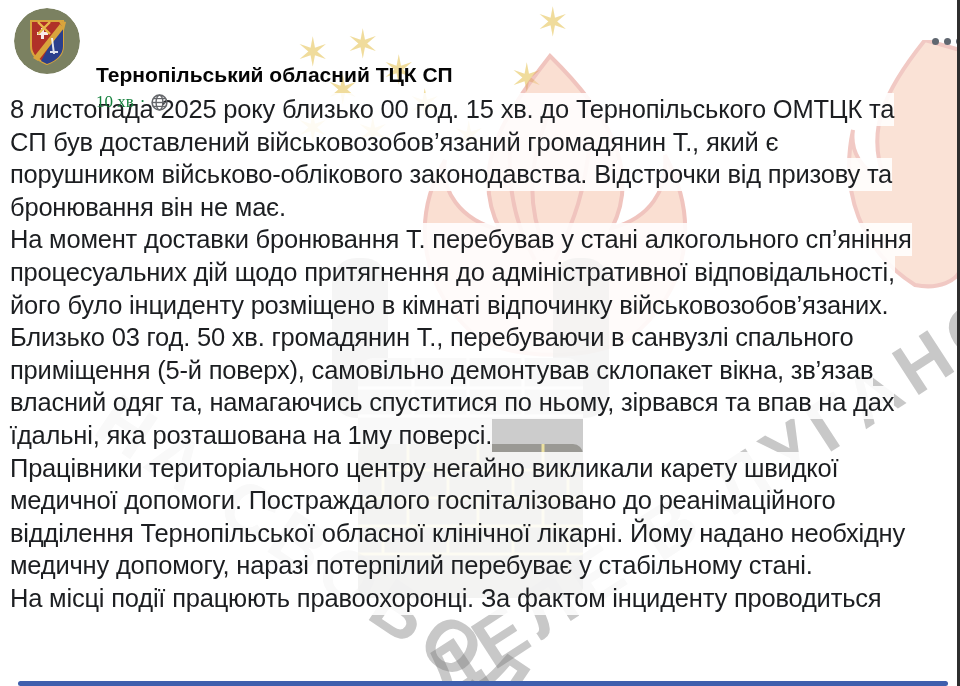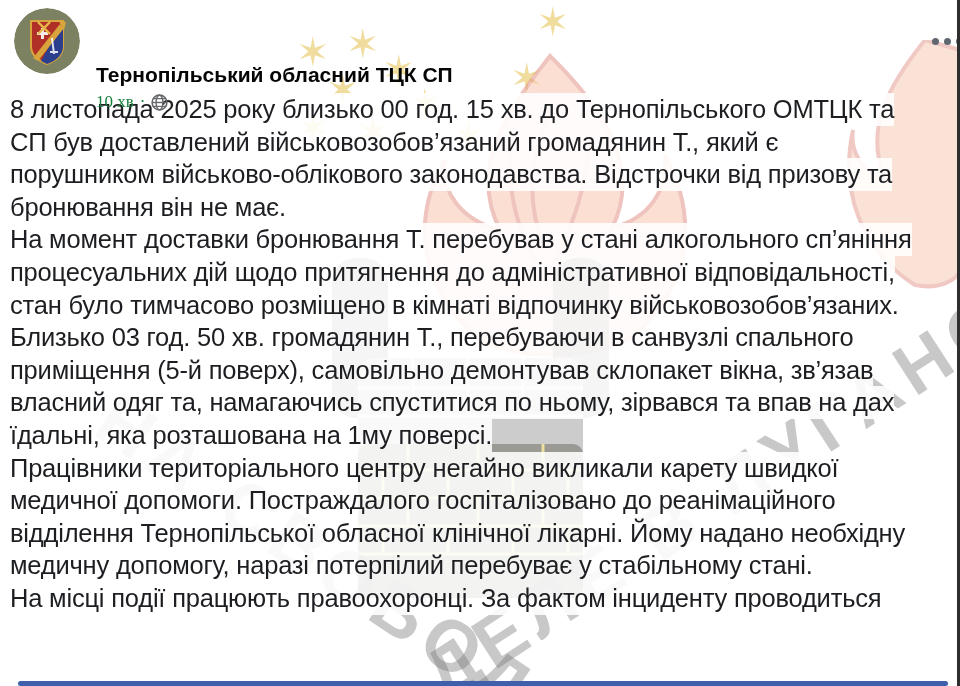--- a/index.html
+++ b/index.html
@@ -147,21 +147,21 @@
       </div>
   </div>
 
   <div class="body-text">
     <div class="line">8 листопада 2025 року близько 00 год. 15 хв. до Тернопільського ОМТЦК та</div>
     <div class="line">СП був доставлений військовозобов’язаний громадянин Т., який є</div>
     <div class="line">порушником військово-облікового законодавства. Відстрочки від призову та</div>
     <div class="line">бронювання він не має.</div>
     <div class="line">На момент доставки бронювання Т. перебував у стані алкогольного сп’яніння</div>
     <div class="line">процесуальних дій щодо притягнення до адміністративної відповідальності,</div>
-    <div class="line">стан було тимчасово розміщено в кімнаті відпочинку військовозобов’язаних.</div>
+    <div class="line">його було інциденту розміщено в кімнаті відпочинку військовозобов’язаних.</div>
     <div class="line">Близько 03 год. 50 хв. громадянин Т., перебуваючи в санвузлі спального</div>
     <div class="line">приміщення (5-й поверх), самовільно демонтував склопакет вікна, зв’язав</div>
     <div class="line">власний одяг та, намагаючись спуститися по ньому, зірвався та впав на дах</div>
     <div class="line">їдальні, яка розташована на 1му поверсі.</div>
     <div class="line">Працівники територіального центру негайно викликали карету швидкої</div>
     <div class="line">медичної допомоги. Постраждалого госпіталізовано до реанімаційного</div>
     <div class="line">відділення Тернопільської обласної клінічної лікарні. Йому надано необхідну</div>
     <div class="line">медичну допомогу, наразі потерпілий перебуває у стабільному стані.</div>
     <div class="line">На місці події працюють правоохоронці. За фактом інциденту проводиться</div>
   </div>

